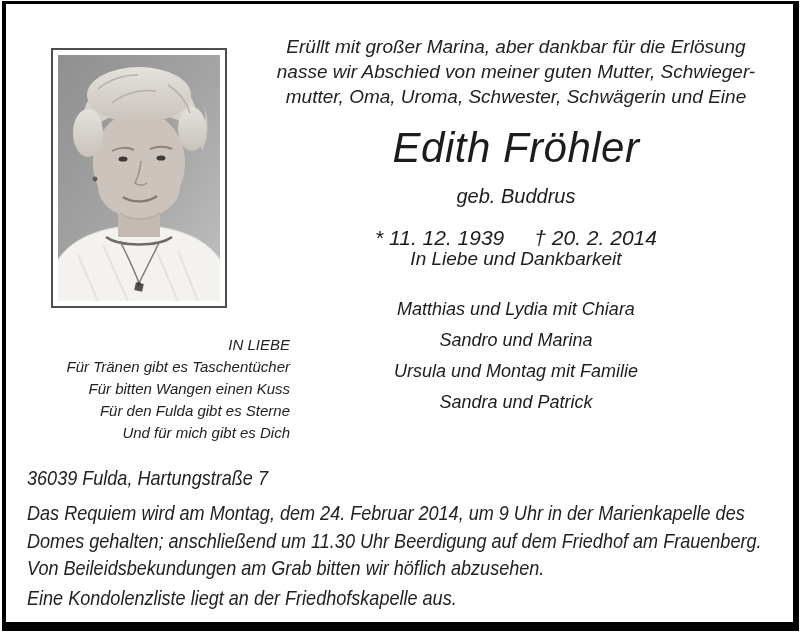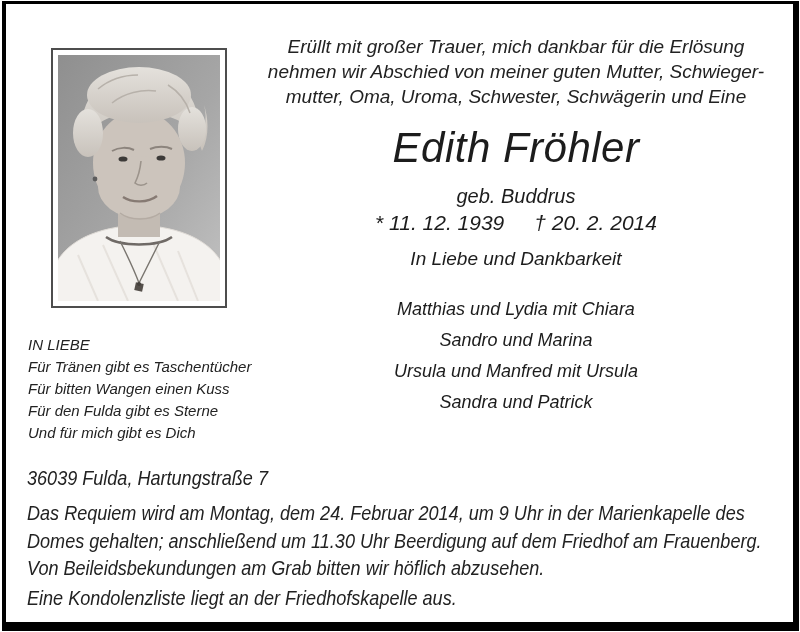--- a/index.html
+++ b/index.html
@@ -51,39 +51,39 @@
   .deceased-name {
     top: 124px;
     font-size: 42px;
     letter-spacing: 0.5px;
   }
   .maiden-name {
     top: 185px;
     font-size: 20px;
   }
   .dates {
-    top: 211px;
+    top: 226px;
     font-size: 21px;
   }
   .dates .birth { margin-right: 30px; }
   .dedication {
     top: 248px;
     font-size: 19px;
   }
   .mourners {
     top: 294px;
     font-size: 18px;
     line-height: 31px;
   }
   
   .poem {
     position: absolute;
-    left: 28px; top: 334px;
+    left: 10px; top: 334px;
     width: 280px;
-    text-align: left;
+    text-align: right;
     font-size: 15px;
     line-height: 22px;
     color: #222;
   }
   
   .bottom { position: absolute; left: 27px; top: 0; width: 773px; }
   .cond {
     position: absolute;
     white-space: nowrap;
     font-size: 21px;
@@ -155,34 +155,34 @@
     <circle cx="37" cy="124" r="2.4" fill="#5c5c5c"></circle>
 
     <path d="M62,186 C72,206 78,220 81,228 C86,218 94,202 102,186" stroke="#7a7670" stroke-width="1.4" fill="none"></path>
     <path d="M77,228 L85,228 L85,236 L77,236 Z" fill="#55504b" transform="rotate(12 81 232)"></path>
     <circle cx="81" cy="229" r="2" fill="#44403c"></circle>
   </svg>
 </div>
 
 <div class="right-col">
   <div class="intro">
-    <div>Erüllt mit großer Trauer, mich dankbar für die Erlösung</div>
-    <div>nehmen wir Abschied von meiner guten Mutter, Schwieger-</div>
+    <div>Erüllt mit großer Marina, aber dankbar für die Erlösung</div>
+    <div>nasse wir Abschied von meiner guten Mutter, Schwieger-</div>
     <div>mutter, Oma, Uroma, Schwester, Schwägerin und Eine</div>
   </div>
   <div class="deceased-name">Edith Fröhler</div>
   <div class="maiden-name">geb. Buddrus</div>
   <div class="dates">
     <span class="birth">* 11. 12. 1939</span><span class="death">† 20. 2. 2014</span>
   </div>
   <div class="dedication">In Liebe und Dankbarkeit</div>
   <div class="mourners">
     <div>Matthias und Lydia mit Chiara</div>
     <div>Sandro und Marina</div>
-    <div>Ursula und Manfred mit Ursula</div>
+    <div>Ursula und Montag mit Familie</div>
     <div>Sandra und Patrick</div>
   </div>
 </div>
 
 <div class="poem">
   <div>IN LIEBE</div>
   <div>Für Tränen gibt es Taschentücher</div>
   <div>Für bitten Wangen einen Kuss</div>
   <div>Für den Fulda gibt es Sterne</div>
   <div>Und für mich gibt es Dich</div>

